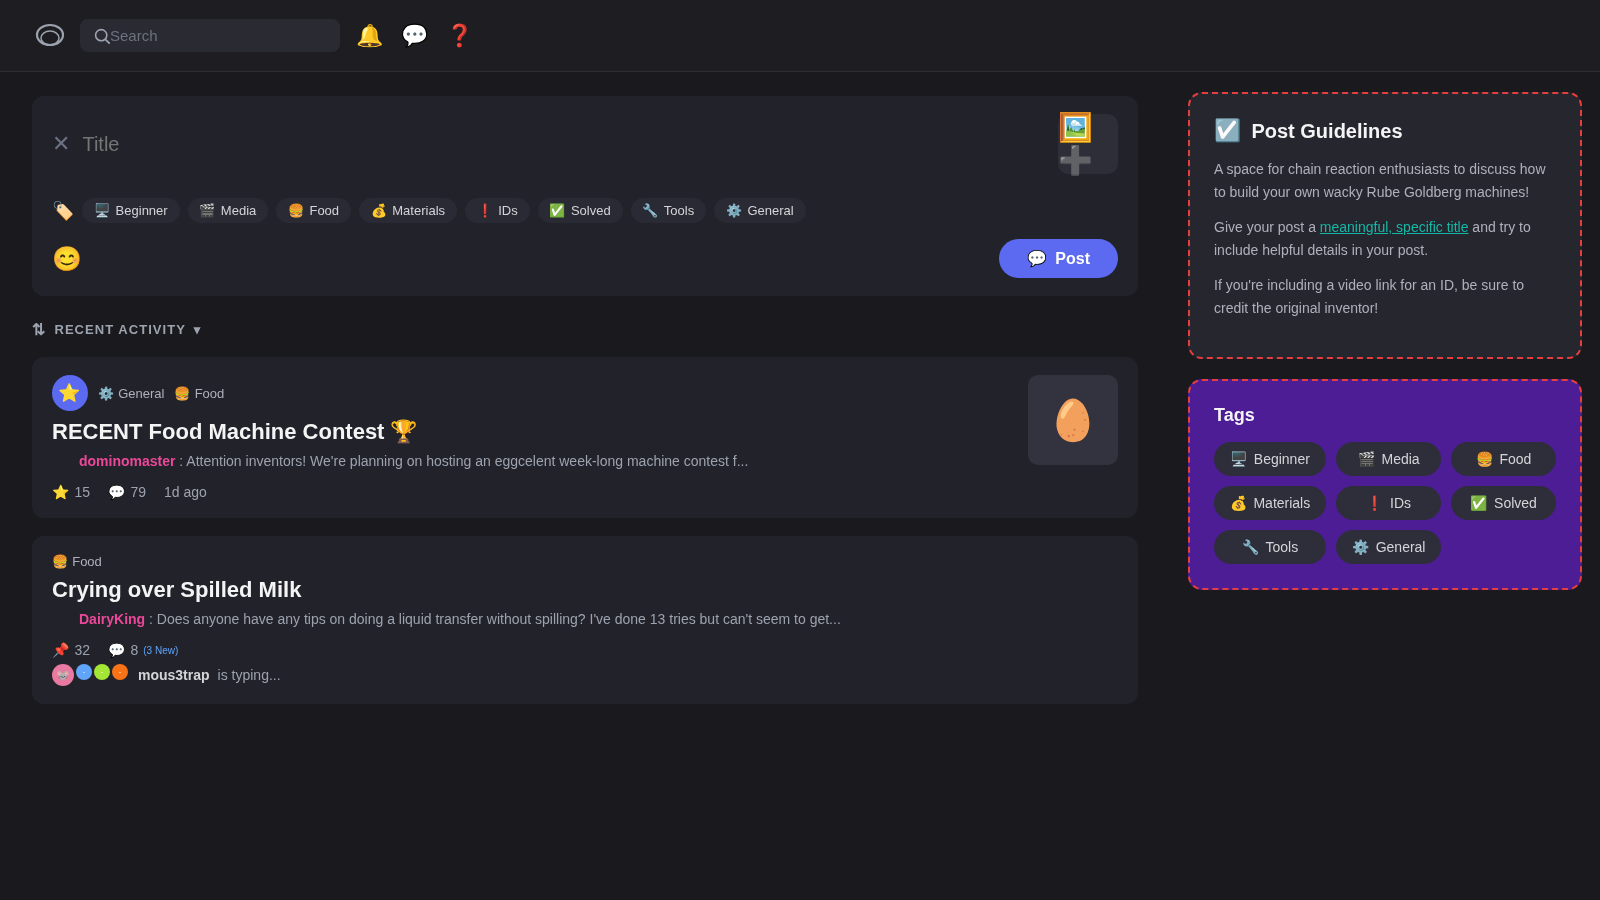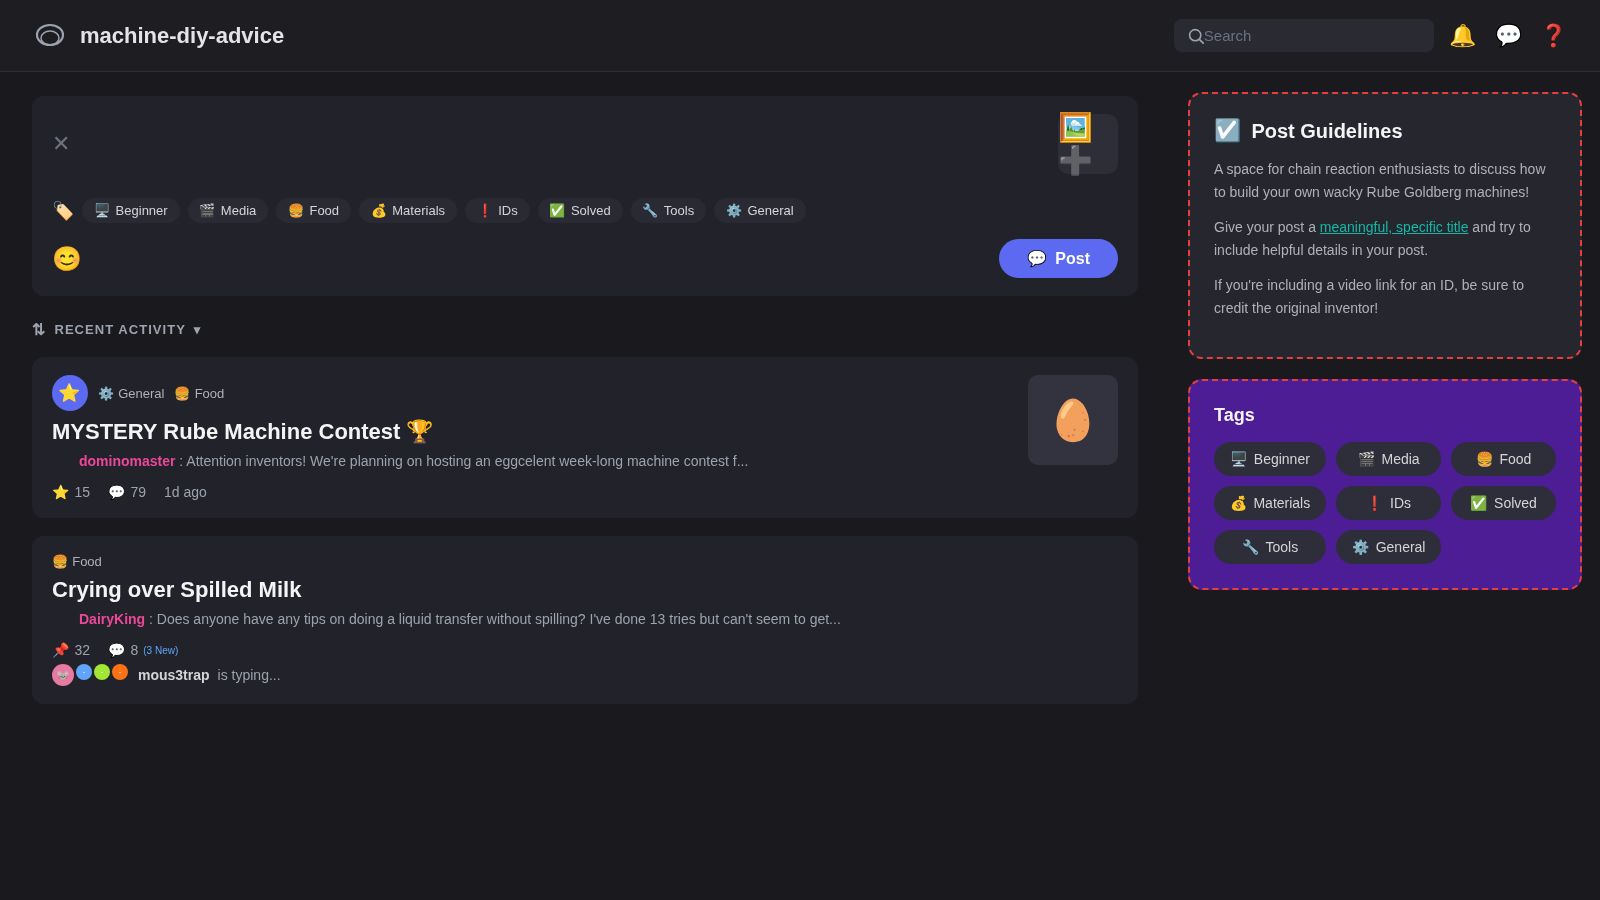--- a/index.html
+++ b/index.html
@@ -359,21 +359,20 @@
 </head>
 <body>
 
 <nav class="top-nav">
   <div class="nav-icon">
     <svg width="32" height="32" viewBox="0 0 32 32" fill="none">
       <ellipse cx="16" cy="15" rx="13" ry="10" stroke="#9ca3af" stroke-width="2.2" fill="none"></ellipse>
       <ellipse cx="16" cy="18" rx="9" ry="7" stroke="#9ca3af" stroke-width="1.5" fill="none"></ellipse>
     </svg>
   </div>
-  <span class="nav-title">machine-diy-advice</span>
   <div class="search-bar">
     <svg width="16" height="16" viewBox="0 0 20 20" fill="none">
       <circle cx="9" cy="9" r="7" stroke="#9ca3af" stroke-width="2"></circle>
       <line x1="14.5" y1="14.5" x2="19" y2="19" stroke="#9ca3af" stroke-width="2.2" stroke-linecap="round"></line>
     </svg>
     <span style="color:#6b7280">Search</span>
   </div>
   <div class="nav-icons-right">
     <span class="nav-icon-btn">🔔</span>
     <span class="nav-icon-btn">💬</span>
@@ -381,20 +380,21 @@
   </div>
 </nav>
 
 <div class="main-layout">
 
   <div class="left-panel">
 
     <div class="compose-box">
       <div class="compose-title-row">
         <span class="close-btn">✕</span>
+        <input class="compose-title-input" placeholder="Title" style="">
         <div class="compose-image-btn">
           <span>🖼️➕</span>
         </div>
       </div>
 
       <div class="tag-row">
         <span class="tag-icon">🏷️</span>
         <div class="tag-chip">
           <span>🖥️</span>
           <span>Beginner</span>
@@ -451,21 +451,21 @@
             <div class="thread-avatar">⭐</div>
             <span class="thread-tag-chip">
               <span>⚙️</span>
               <span>General</span>
             </span>
             <span class="thread-tag-chip">
               <span>🍔</span>
               <span>Food</span>
             </span>
           </div>
-          <div class="thread-title">MYSTERY Rube Machine Contest 🏆</div>
+          <div class="thread-title">RECENT Food Machine Contest 🏆</div>
           <div class="thread-preview">
             <strong>dominomaster</strong>
             <span>: Attention inventors! We're planning on hosting an eggcelent week-long machine contest f...</span>
           </div>
           <div class="thread-stats">
             <span class="stat-item">
               <span>⭐</span>
               <span>15</span>
             </span>
             <span class="stat-item">

